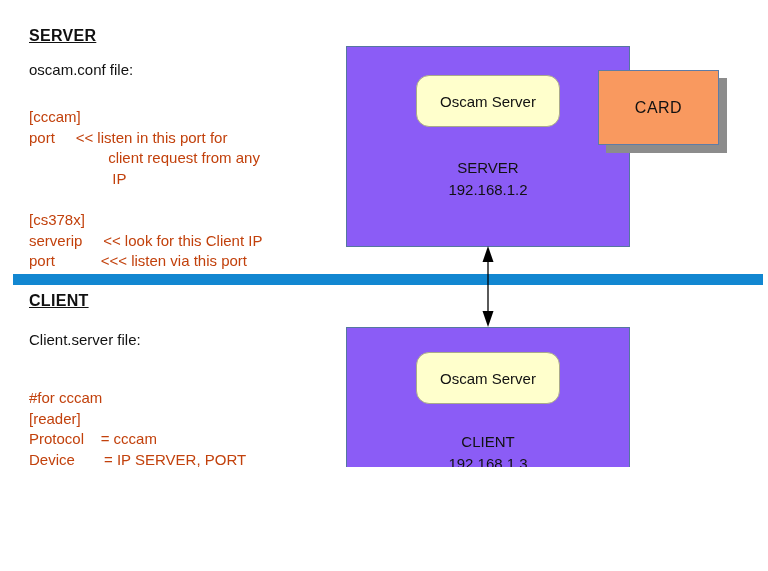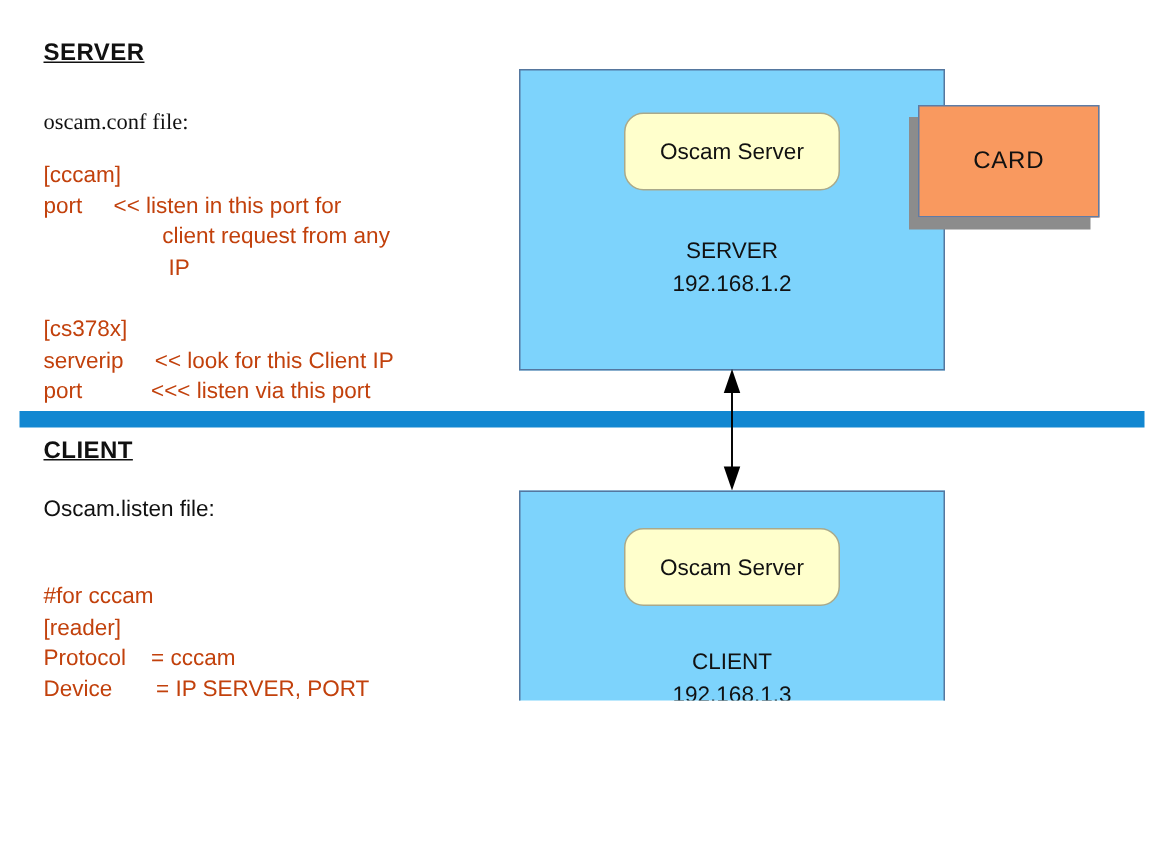--- a/index.html
+++ b/index.html
@@ -5,46 +5,46 @@
   html,body{margin:0;padding:0;}
   body{font-family:"Liberation Sans","DejaVu Sans",sans-serif;background:#fff;}
   #canvas{position:relative;width:768px;height:467px;background:#ffffff;overflow:hidden;color:#111;}
 
   .heading{position:absolute;left:29px;font-size:16px;font-weight:bold;
            text-decoration:underline;letter-spacing:.3px;color:#111;}
   #server-heading{top:27px;}
   #client-heading{top:292px;}
 
   .filelabel{position:absolute;left:29px;font-size:15px;line-height:20.6px;white-space:pre;color:#111;}
-  #server-file-label{top:72px;font-family:Liberation Serif, serif;}
+  #server-file-label{top:60px;}
   #client-file-label{top:330px;}
 
   .config{position:absolute;left:29px;font-size:15px;line-height:20.6px;white-space:pre;color:#c2410c;}
   #server-config{top:107px;}
   #client-config{top:388px;}
 
-  .node-box{position:absolute;left:346px;width:284px;background:#7dd3fc;
+  .node-box{position:absolute;left:346px;width:284px;background:#8b5cf6;
             border:1px solid #55779f;box-sizing:border-box;}
   #server-box{top:46px;height:201px;}
   #client-box{top:327px;height:198px;}
 
   .app-pill{position:absolute;left:69px;width:144px;height:52px;background:#ffffcc;
             border:1px solid #a9a98b;border-radius:13px;box-sizing:border-box;
             display:flex;align-items:center;justify-content:center;
             font-size:15px;color:#111;}
   #server-box .app-pill{top:28px;}
   #client-box .app-pill{top:24px;}
 
   .node-label{position:absolute;left:0;width:100%;text-align:center;
               font-size:15px;line-height:21.5px;color:#111;white-space:pre-line;}
   #server-box .node-label{top:110px;}
   #client-box .node-label{top:103px;}
 
   #card-shadow{position:absolute;left:606px;top:78px;width:121px;height:75px;background:#8c8c8c;}
-  #card-box{position:absolute;left:612px;top:70px;width:121px;height:75px;background:#f9995f;
+  #card-box{position:absolute;left:598px;top:70px;width:121px;height:75px;background:#f9995f;
             border:1px solid #5e7ca6;box-sizing:border-box;
             display:flex;align-items:center;justify-content:center;
             font-size:16px;letter-spacing:.5px;color:#111;}
 
   #divider{position:absolute;left:13px;top:274px;width:750px;height:11px;background:#1287d1;}
 
   #arrow{position:absolute;left:477px;top:246px;width:22px;height:81px;}
 </style>
 </head>
 <body>
@@ -56,21 +56,21 @@
   <div class="config" id="server-config">[cccam]
 port     &lt;&lt; listen in this port for
                    client request from any
                     IP
 
 [cs378x]
 serverip     &lt;&lt; look for this Client IP
 port           &lt;&lt;&lt; listen via this port</div>
 
   <div class="heading" id="client-heading">CLIENT</div>
-  <div class="filelabel" id="client-file-label">Oscam.listen file:</div>
+  <div class="filelabel" id="client-file-label">Client.server file:</div>
   <div class="config" id="client-config">#for cccam
 [reader]
 Protocol    = cccam
 Device       = IP SERVER, PORT
 
 #for cs378x
 [reader]
 Protocol    = cs378x
 Device       = IP SERVER, PORT</div>
 

